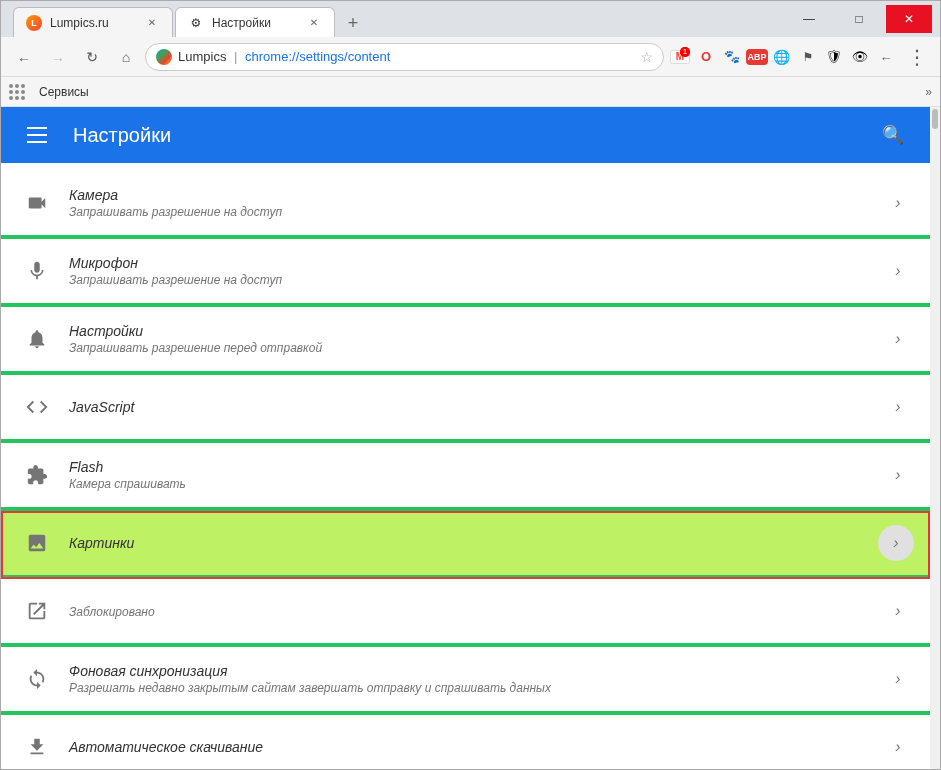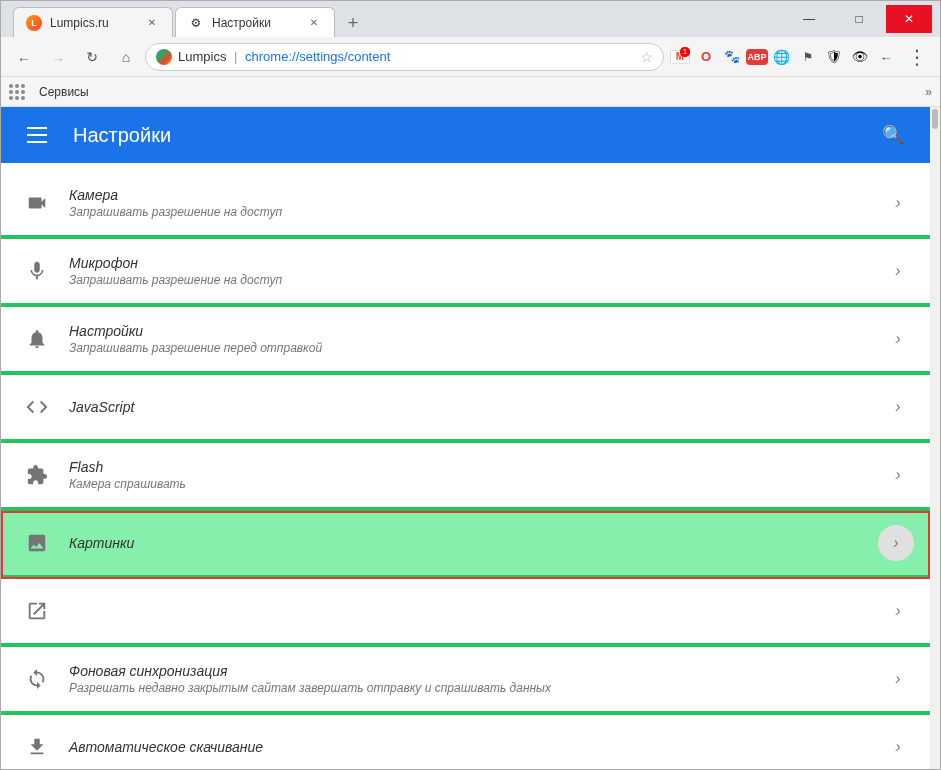--- a/index.html
+++ b/index.html
@@ -53,21 +53,21 @@
     .hamburger-btn { width: 40px; height: 40px; display: flex; flex-direction: column; align-items: center; justify-content: center; gap: 5px; cursor: pointer; border-radius: 50%; }
     .hamburger-line { width: 20px; height: 2px; background: white; }
     .settings-title { color: white; font-size: 20px; font-weight: 400; }
     .settings-search-btn { margin-left: auto; width: 40px; height: 40px; display: flex; align-items: center; justify-content: center; cursor: pointer; border-radius: 50%; color: white; font-size: 18px; }
 
     
     .settings-content { flex: 1; overflow-y: auto; background: white; }
     .settings-list { padding: 8px 0; }
 
     .settings-item { display: flex; align-items: center; padding: 12px 16px; cursor: pointer; min-height: 64px; border-bottom: 4px solid #22c55e; position: relative; font-style: italic; }
-    .settings-item.highlighted { outline: 2px solid #e53935; outline-offset: -2px; background: #86efac; }
+    .settings-item.highlighted { outline: 2px solid #e53935; outline-offset: -2px; background: #bef264; }
 
     .settings-icon { width: 40px; height: 40px; display: flex; align-items: center; justify-content: center; flex-shrink: 0; color: #757575; font-size: 20px; }
     .settings-text { flex: 1; padding: 0 12px; }
     .settings-item-title { font-size: 14px; color: #333; font-weight: 400; }
     .settings-item-desc { font-size: 12px; color: #757575; margin-top: 2px; }
     .settings-arrow { width: 32px; height: 32px; display: flex; align-items: center; justify-content: center; color: #757575; font-size: 16px; flex-shrink: 0; }
     .settings-arrow.circle { background: #e0e0e0; border-radius: 50%; width: 36px; height: 36px; }
 
     
     .settings-content::-webkit-scrollbar { width: 8px; }
@@ -257,20 +257,21 @@
             <div class="settings-arrow circle">›</div>
           </div>
 
           <div class="settings-item">
             <div class="settings-icon">
               <svg width="22" height="22" viewBox="0 0 24 24" fill="#757575">
                   <path d="M19 19H5V5h7V3H5c-1.11 0-2 .9-2 2v14c0 1.1.89 2 2 2h14c1.1 0 2-.9 2-2v-7h-2v7zM14 3v2h3.59l-9.83 9.83 1.41 1.41L19 6.41V10h2V3h-7z"></path>
                 </svg>
             </div>
             <div class="settings-text">
+              <div class="settings-item-desc">Заблокировано</div>
             </div>
             <div class="settings-arrow">›</div>
           </div>
 
           <div class="settings-item">
             <div class="settings-icon">
               <svg width="22" height="22" viewBox="0 0 24 24" fill="#757575">
                   <path d="M12 4V1L8 5l4 4V6c3.31 0 6 2.69 6 6 0 1.01-.25 1.97-.7 2.8l1.46 1.46C19.54 15.03 20 13.57 20 12c0-4.42-3.58-8-8-8zm0 14c-3.31 0-6-2.69-6-6 0-1.01.25-1.97.7-2.8L5.24 7.74C4.46 8.97 4 10.43 4 12c0 4.42 3.58 8 8 8v3l4-4-4-4v3z"></path>
                 </svg>
             </div>

